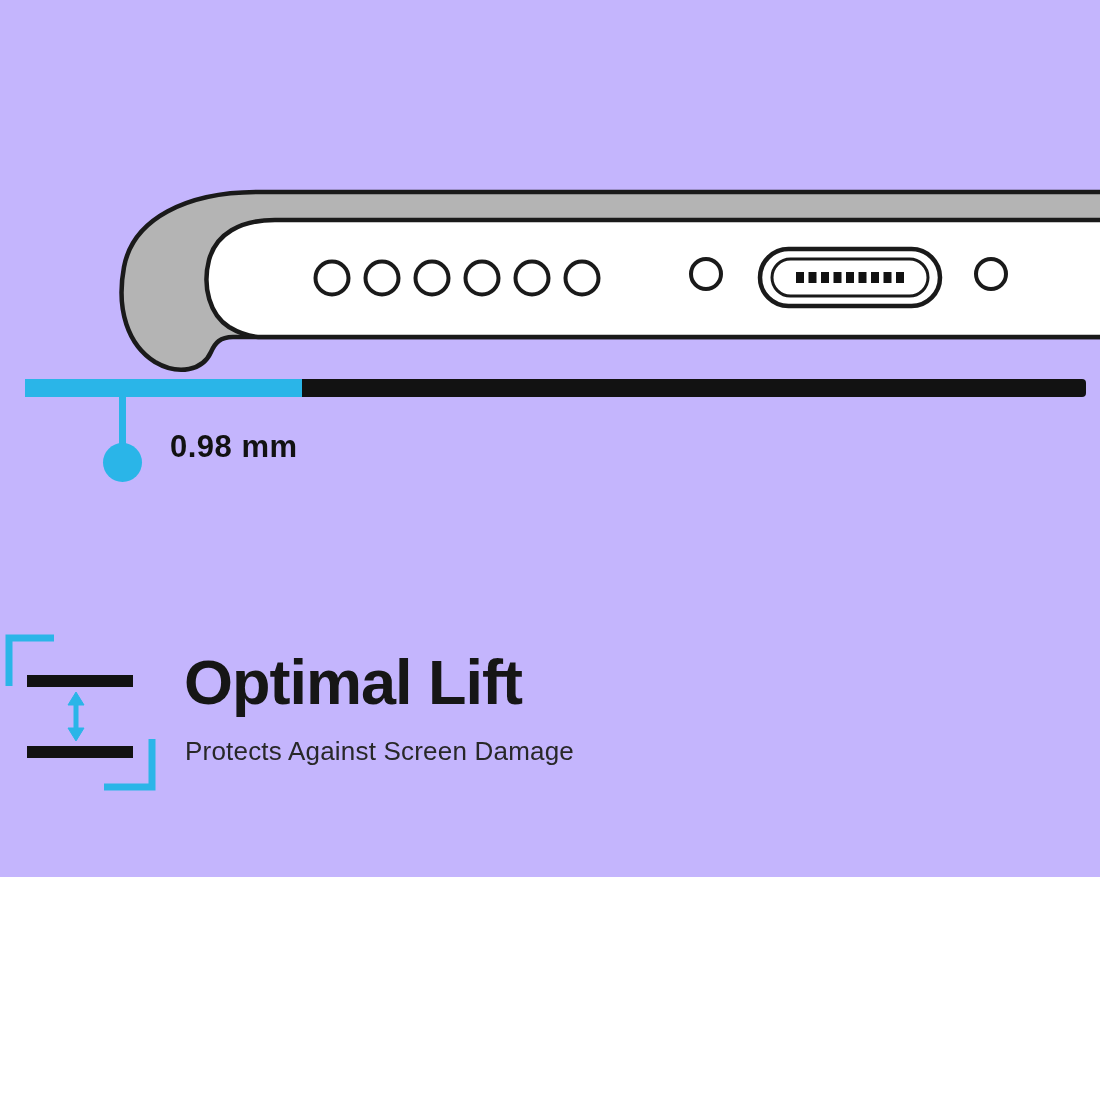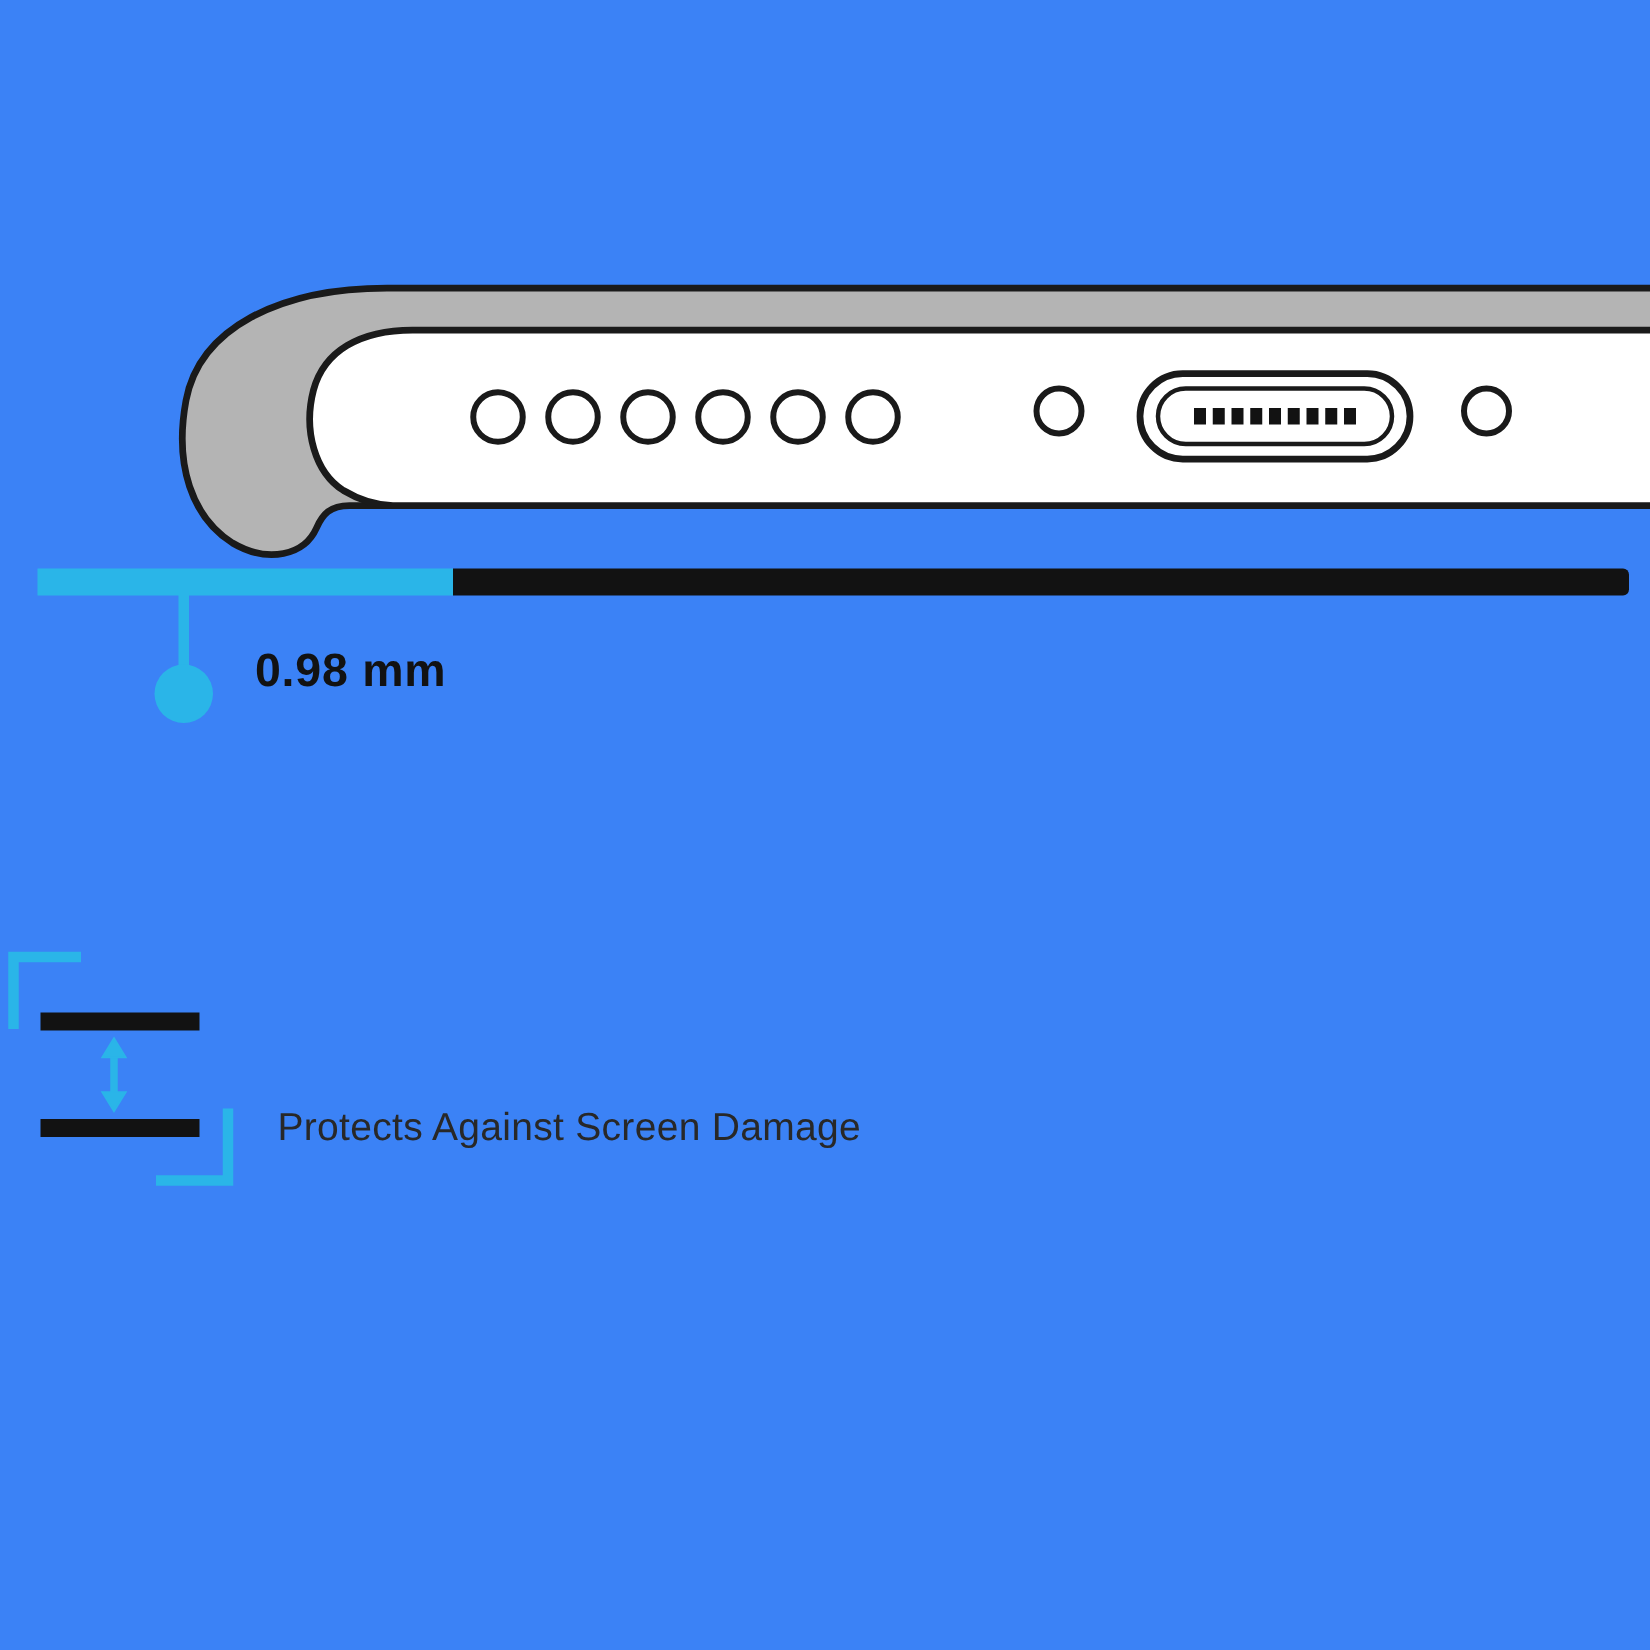--- a/index.html
+++ b/index.html
@@ -3,22 +3,22 @@
 <meta charset="utf-8">
 <style>
   html, body {
     margin: 0;
     padding: 0;
     background: #ffffff;
   }
   .stage {
     position: relative;
     width: 1100px;
-    height: 1100px;
-    background: #3b82f6;
+    height: 877px;
+    background: #c4b5fd;
     overflow: hidden;
     font-family: "Liberation Sans", sans-serif;
   }
   .abs { position: absolute; }
 
   
   .bar {
     position: absolute;
     height: 18px;
     top: 379px;
@@ -143,15 +143,16 @@
       <line x1="76" y1="78" x2="76" y2="105" stroke-width="5"></line>
       <polygon points="76,67 68,80 84,80" stroke-width="1"></polygon>
       <polygon points="76,116 68,103 84,103" stroke-width="1"></polygon>
     </g>
 
     <rect x="27" y="121" width="106" height="12" style="fill:var(--ink);"></rect>
 
     <polyline points="104,162 152,162 152,114" style="fill:none; stroke:var(--accent);" stroke-width="7"></polyline>
   </svg>
 
+  <div class="feature-title">Optimal Lift</div>
   <div class="feature-subtitle">Protects Against Screen Damage</div>
 
 </div>
 
 </body></html>

